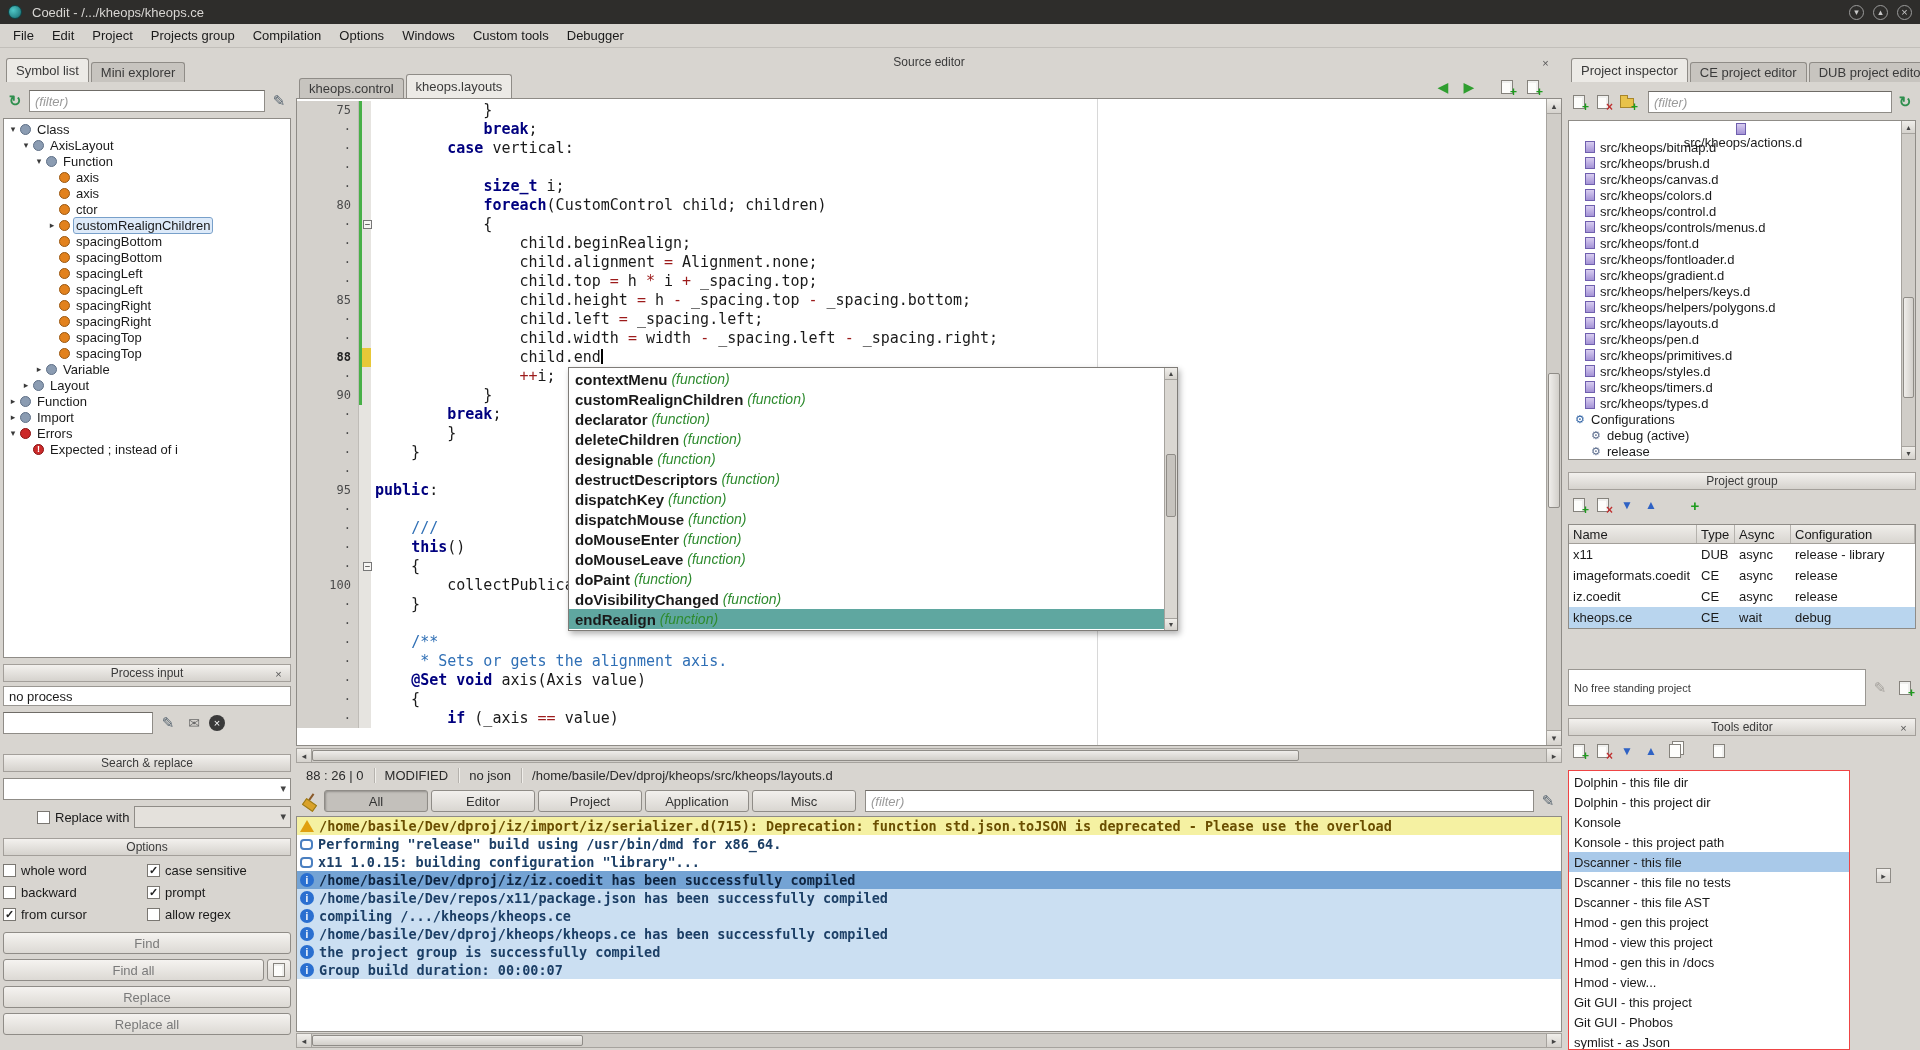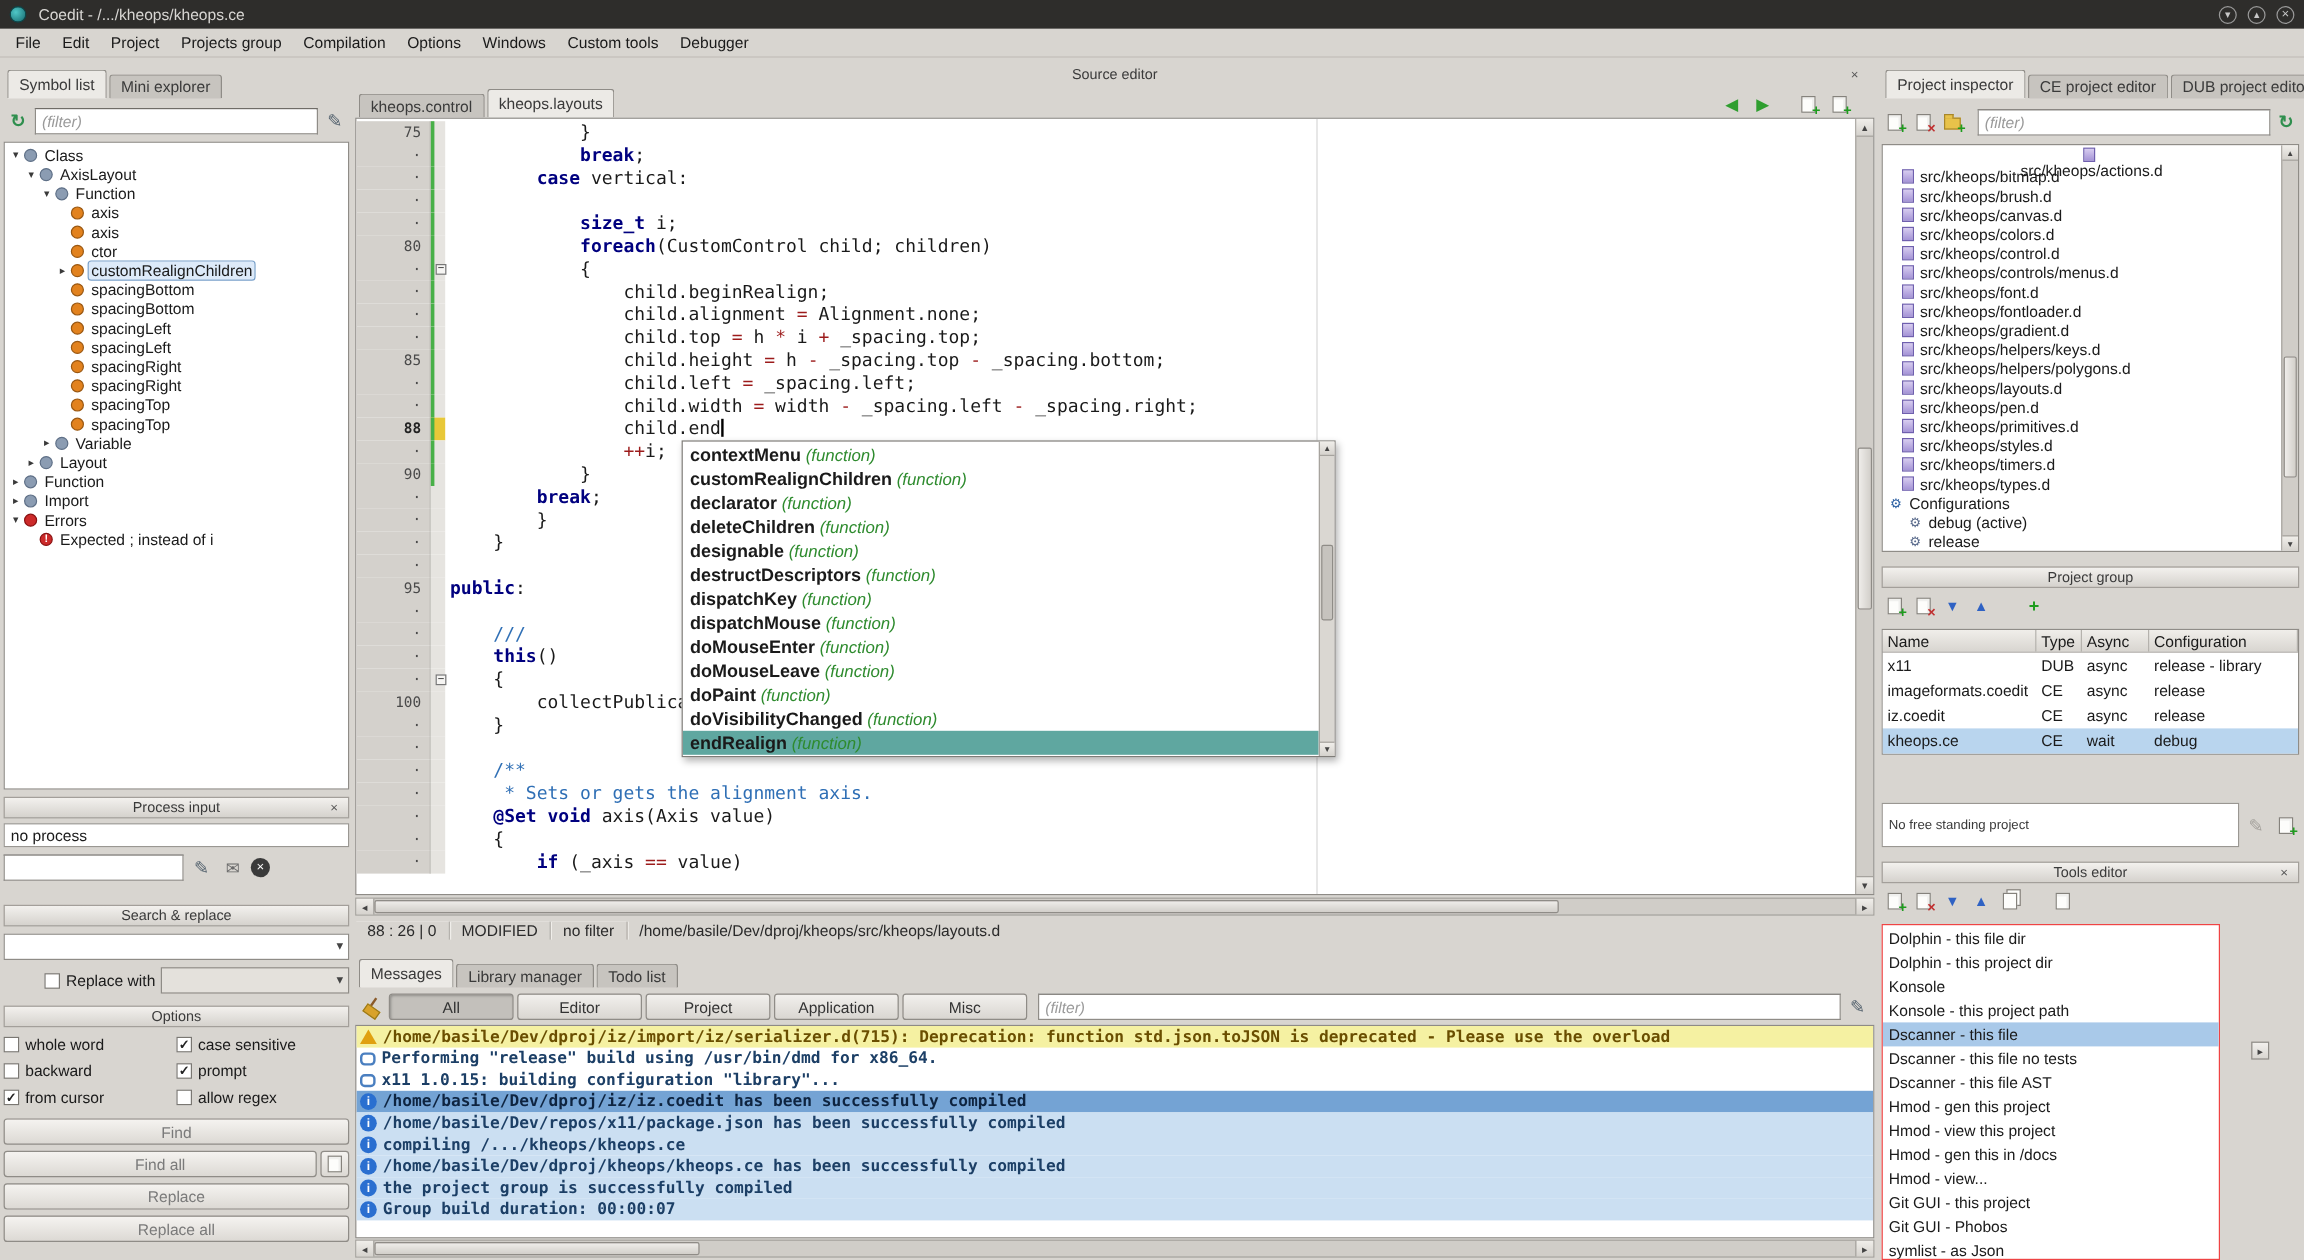--- a/index.html
+++ b/index.html
@@ -107,21 +107,21 @@
   .sx-o{color:#9c1b1b;}
   .sx-c{color:#2f6fb5;}
   .caret{display:inline-block;width:2px;height:15px;background:#000;vertical-align:-2px;}
   .vscroll{position:absolute;right:0;top:0;bottom:0;width:15px;background:#d0cdc8;border-left:1px solid #a6a39e;display:flex;flex-direction:column;}
   .vsb{height:15px;display:flex;align-items:center;justify-content:center;font-size:9px;color:#444;background:linear-gradient(#f0eeea,#d5d2cd);border-bottom:1px solid #a6a39e;flex:none;}
   .vsb.dn{border-bottom:none;border-top:1px solid #a6a39e;}
   .vsb.up::before{content:"▴";} .vsb.dn::before{content:"▾";}
   .vtrack{flex:1;position:relative;}
   .vthumb{position:absolute;left:1px;right:1px;background:linear-gradient(90deg,#efedea,#d2cfca);border:1px solid #8f8c87;border-radius:2px;}
 
-  .completion{position:absolute;left:271px;top:268px;width:545px;height:264px;background:#fff;border:1px solid #7f7c78;box-shadow:2px 3px 6px rgba(0,0,0,.3);z-index:5;}
+  .completion{position:absolute;left:271px;top:268px;width:610px;height:264px;background:#fff;border:1px solid #7f7c78;box-shadow:2px 3px 6px rgba(0,0,0,.3);z-index:5;}
   .comp-items{position:absolute;left:0;top:0;right:13px;bottom:0;overflow:hidden;padding-top:1px;}
   .comp-row{height:20px;display:flex;align-items:center;padding-left:6px;white-space:nowrap;}
   .comp-row.selected{background:#5fa7a0;}
   .comp-name{font:bold 15px "Liberation Sans",sans-serif;color:#1a1a1a;}
   .comp-kind{font:italic 14px "Liberation Sans",sans-serif;color:#2e8b2e;}
   .comp-scroll{position:absolute;right:0;top:0;bottom:0;width:13px;background:#dad7d2;border-left:1px solid #a6a39e;}
   .comp-scroll .a{position:absolute;left:0;right:0;height:12px;display:flex;align-items:center;justify-content:center;font-size:8px;color:#444;background:linear-gradient(#f0eeea,#d5d2cd);}
   .comp-scroll .a.t{top:0;border-bottom:1px solid #a6a39e;}
   .comp-scroll .a.b{bottom:0;border-top:1px solid #a6a39e;}
   .comp-scroll .th{position:absolute;left:1px;right:1px;top:33%;height:24%;background:#c6c3be;border:1px solid #8f8c87;border-radius:2px;}
@@ -670,29 +670,24 @@
   <div class="hscroll">
     <span class="hsb l"></span>
     <span class="htrack">
         <span class="hthumb" style="left:0;width:80%;"></span>
       </span>
     <span class="hsb r"></span>
   </div>
   <div class="statusbar">
     <span class="st-seg">88 : 26 | 0</span>
     <span class="st-seg">MODIFIED</span>
-    <span class="st-seg">no filter</span>
+    <span class="st-seg">no json</span>
     <span class="st-seg file">/home/basile/Dev/dproj/kheops/src/kheops/layouts.d</span>
   </div>
 
-  <div class="tabbar msg-tabs" id="msg-tabs">
-      <span class="tab active">Messages</span>
-      <span class="tab">Library manager</span>
-      <span class="tab">Todo list</span>
-    </div>
   <div class="msg-filter">
     <span class="gi">
         <span class="broom"></span>
       </span>
     <span id="msg-filter-btns" style="display:flex;gap:3px;">
         <span class="fbtn active">All</span>
         <span class="fbtn">Editor</span>
         <span class="fbtn">Project</span>
         <span class="fbtn">Application</span>
         <span class="fbtn">Misc</span>

